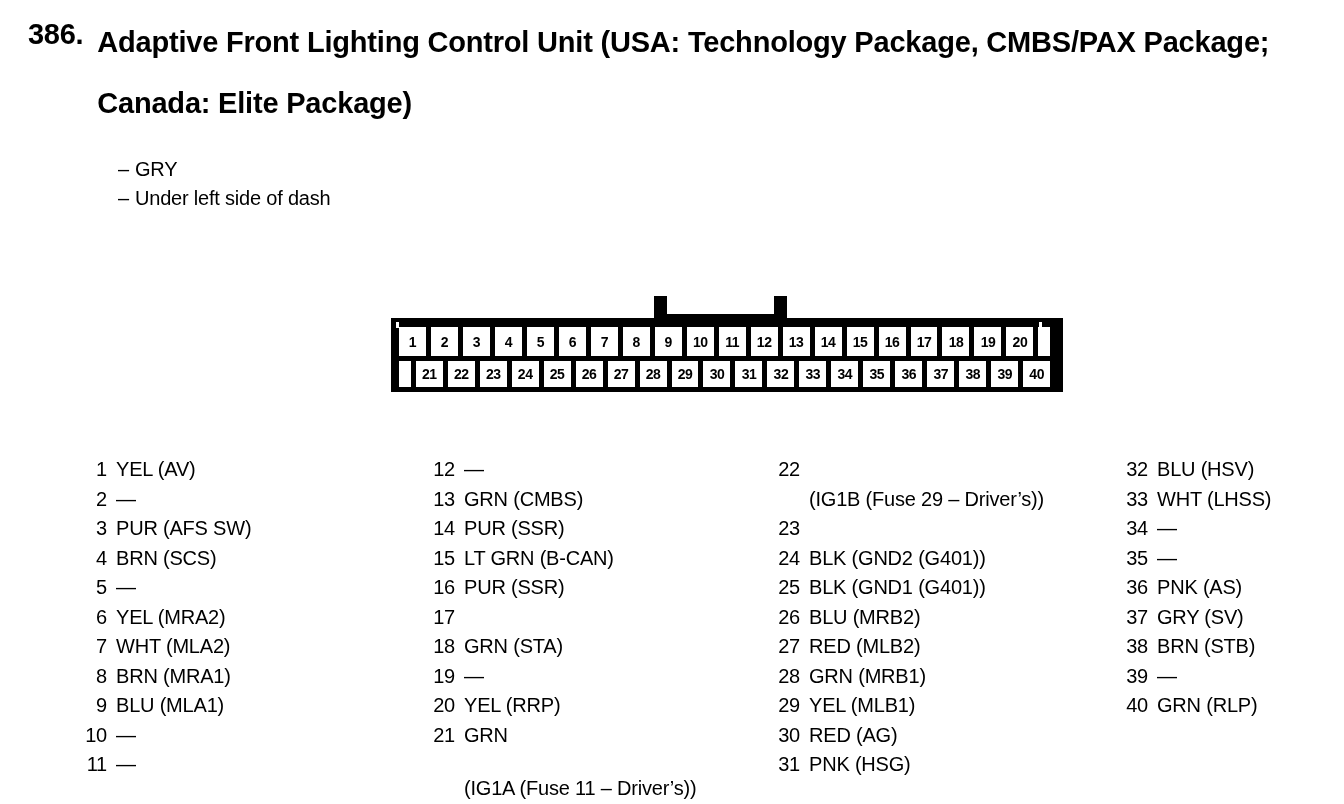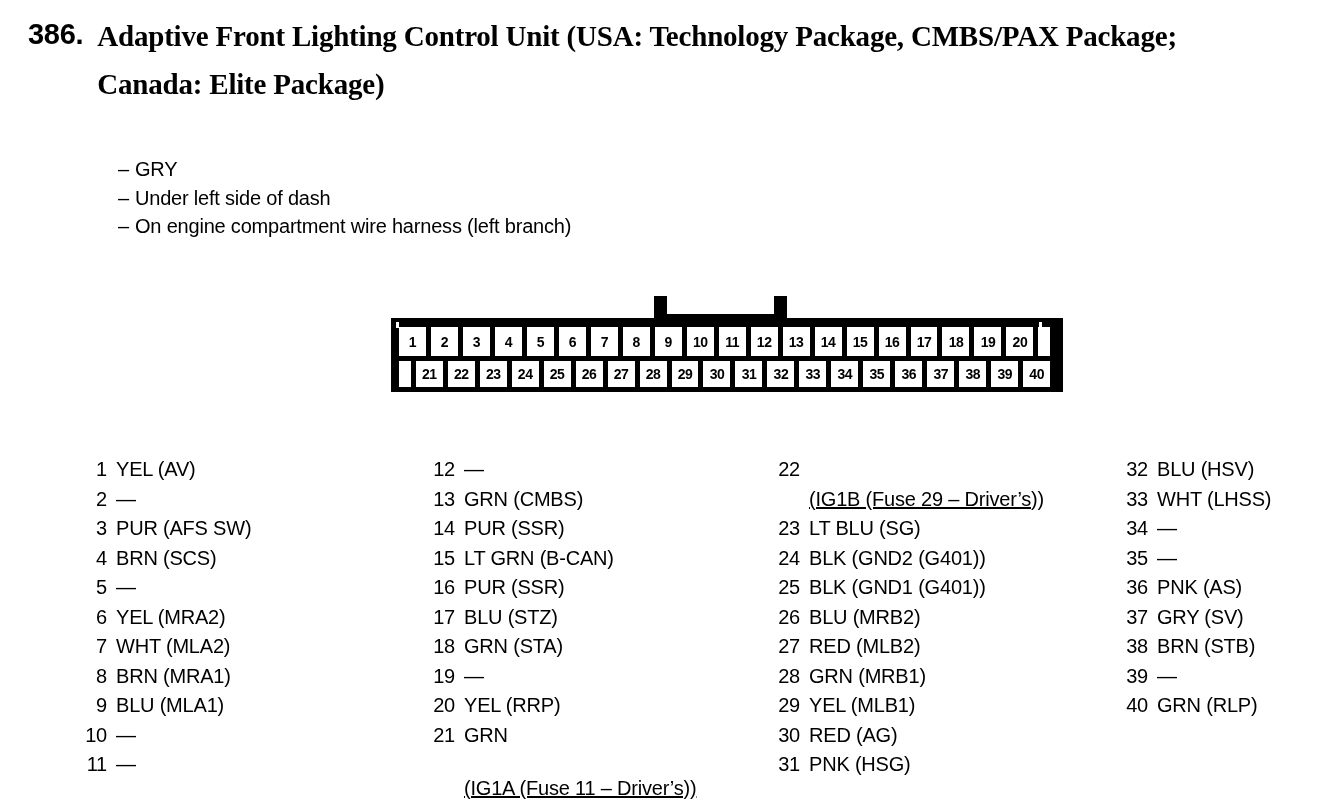--- a/index.html
+++ b/index.html
@@ -34,25 +34,24 @@
     line-height: 45px;
     letter-spacing: -0.3px;
     white-space: nowrap;
     flex: 0 0 auto;
     padding-right: 14px;
     text-align: center;
   }
   #item-title {
     font-size: 29px;
     font-weight: bold;
-    line-height: 48px;
+    line-height: 61px;
     letter-spacing: -0.2px;
     flex: 1 1 auto;
     max-width: 1180px;
-    font-family: Liberation Serif, serif;
   }
 
   
   #notes-list {
     position: absolute;
     left: 118px;
     top: 155px;
     width: 900px;
   }
   .note-line {
@@ -181,21 +180,20 @@
     letter-spacing: -0.2px;
     padding-left: 9px;
   }
   .pin-entry.wrapped { height: 59px; display: block; }
   .pin-entry.wrapped .pin-head { display: flex; align-items: baseline; height: 29.5px; }
   .pin-entry.wrapped .pin-cont {
     font-size: 20px;
     line-height: 29.5px;
     white-space: nowrap;
     letter-spacing: -0.2px;
-    text-decoration: underline;
   }
 
   #col-1 { left: 72px; }
   #col-1 .pin-no { width: 35px; }
   #col-2 { left: 420px; }
   #col-2 .pin-no { width: 35px; }
   #col-2 .pin-cont { padding-left: 44px; margin-top: 24px; }
   #col-3 { left: 765px; }
   #col-3 .pin-no { width: 35px; }
   #col-3 .pin-cont { padding-left: 44px; }
@@ -208,21 +206,20 @@
 <div id="heading-block">
   <div id="heading-row">
     <div id="item-number">386.</div>
     <div id="item-title">Adaptive Front Lighting Control Unit (USA: Technology Package, CMBS/PAX Package; Canada: Elite Package)</div>
   </div>
 </div>
 
 <div id="notes-list">
     <div class="note-line"><span class="note-dash">–</span><span>GRY</span></div>
     <div class="note-line"><span class="note-dash">–</span><span>Under left side of dash</span></div>
-    <div class="note-line"><span class="note-dash">–</span><span>On engine compartment wire harness (left branch)</span></div>
   </div>
 
 <div id="connector">
 
   <div id="center-tab" style="left: 263px;">
     <div class="tab-bar" style="left:0px;width:133px;"></div>
     <div class="tab-post" style="left:0px;"></div>
     <div class="tab-post" style="left:120px;"></div>
   </div>
 
@@ -350,21 +347,20 @@
       <div class="pin-entry">
         <span class="pin-no">15</span>
         <span class="pin-desc">LT GRN (B-CAN)</span>
       </div>
       <div class="pin-entry">
         <span class="pin-no">16</span>
         <span class="pin-desc">PUR (SSR)</span>
       </div>
       <div class="pin-entry">
         <span class="pin-no">17</span>
-        <span class="pin-desc">BLU (STZ)</span>
       </div>
       <div class="pin-entry">
         <span class="pin-no">18</span>
         <span class="pin-desc">GRN (STA)</span>
       </div>
       <div class="pin-entry">
         <span class="pin-no">19</span>
         <span class="pin-desc">—</span>
       </div>
       <div class="pin-entry">
@@ -381,21 +377,20 @@
     </div>
   <div class="pin-col" id="col-3">
       <div class="pin-entry wrapped">
         <div class="pin-head">
           <span class="pin-no">22</span>
         </div>
         <div class="pin-cont">(IG1B (Fuse 29 – Driver’s))</div>
       </div>
       <div class="pin-entry">
         <span class="pin-no">23</span>
-        <span class="pin-desc">LT BLU (SG)</span>
       </div>
       <div class="pin-entry">
         <span class="pin-no">24</span>
         <span class="pin-desc">BLK (GND2 (G401))</span>
       </div>
       <div class="pin-entry">
         <span class="pin-no">25</span>
         <span class="pin-desc">BLK (GND1 (G401))</span>
       </div>
       <div class="pin-entry">

